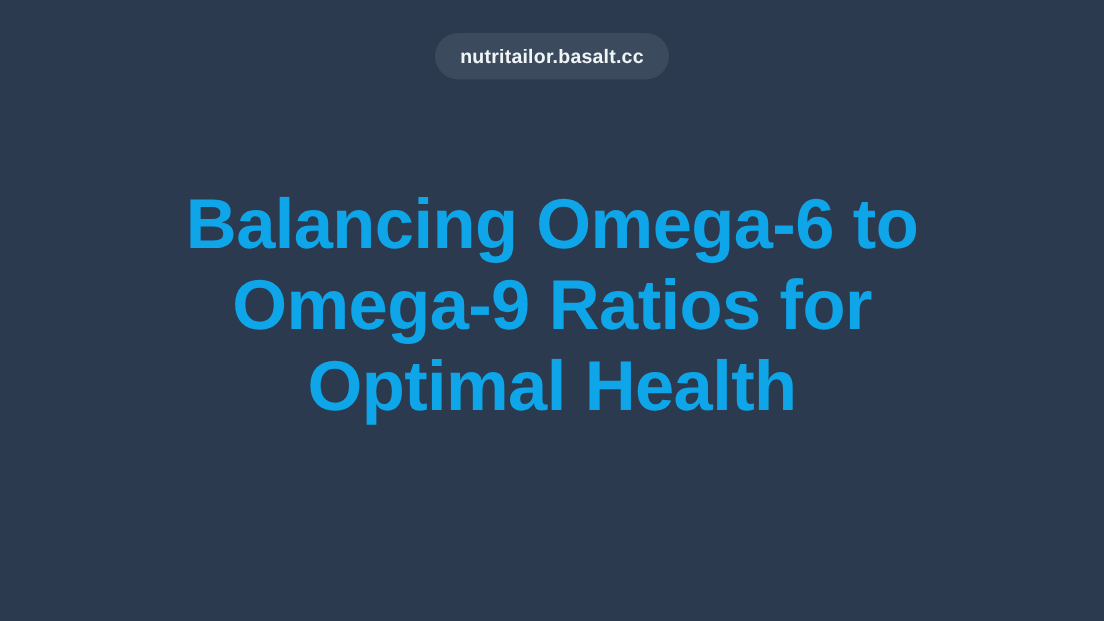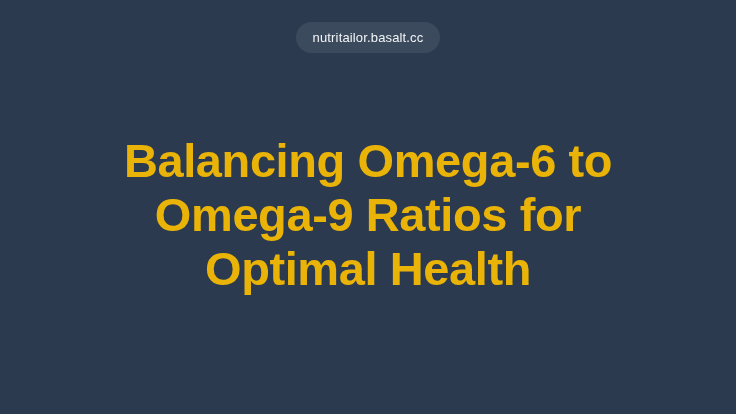--- a/index.html
+++ b/index.html
@@ -42,45 +42,45 @@
     justify-content: center;
     height: 31px;
     padding: 0 17px;
     border-radius: 16px;
     background: #3b4a5c;
     box-sizing: border-box;
   }
 
   .url-badge-text {
     font-size: 13px;
-    font-weight: normal;
+    font-weight: bold;
     letter-spacing: 0.15px;
     color: #f2f5f8;
     line-height: 1;
     white-space: nowrap;
   }
 
   
   .hero {
     position: absolute;
     top: 122px;
     left: 0;
     width: 736px;
     padding: 0 48px;
     box-sizing: border-box;
     text-align: center;
   }
 
   .hero-title {
-    margin: 12px;
+    margin: 0;
     font-size: 47px;
     font-weight: bold;
     line-height: 54px;
     letter-spacing: -0.4px;
-    color: #eab308;
+    color: #0ea5e9;
   }
 
   .hero-title .tline {
     display: block;
     white-space: nowrap;
   }
 </style>
 </head>
 <body>
 

